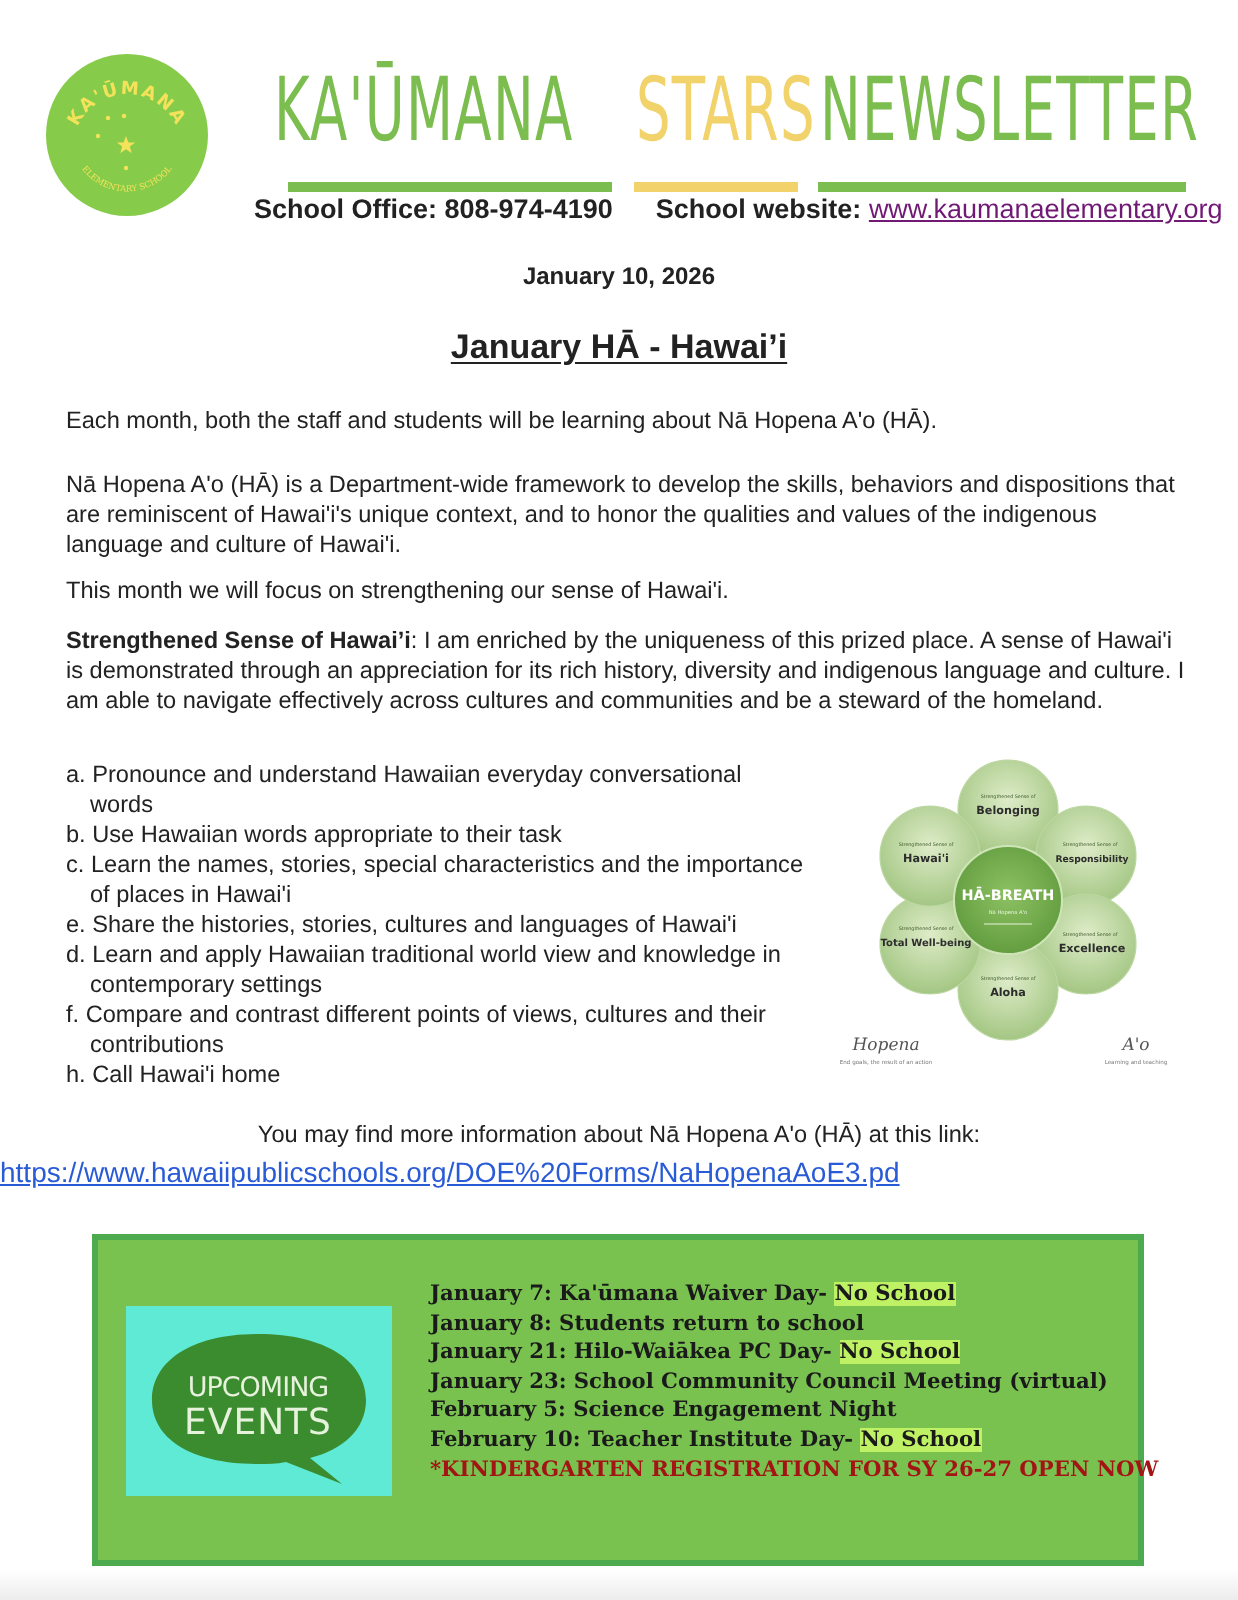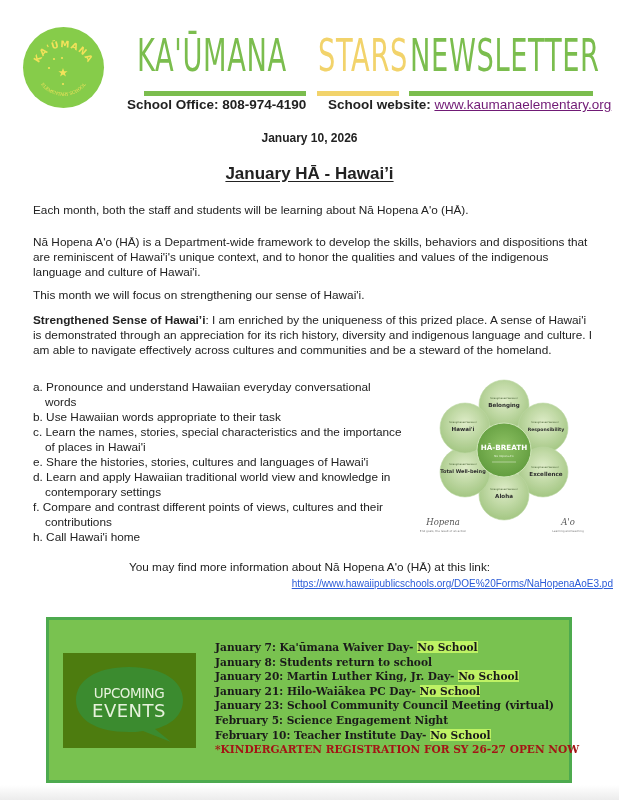--- a/index.html
+++ b/index.html
@@ -40,27 +40,27 @@
   .p4 b { font-weight: bold; }
 
   .goals { left: 33px; top: 380px; width: 370px; font-size: 11.8px; line-height: 15px; list-style: none; }
   .goals li { padding-left: 12px; text-indent: -12px; }
 
   
   .ha { left: 408px; top: 378px; width: 190px; height: 160px; }
   .ha svg { width: 190px; height: 160px; display: block; }
 
   .more { top: 560px; left: 0; width: 619px; text-align: center; font-size: 11.8px; }
-  .link { top: 578px; left: 0; width: 613px; text-align: right; font-size: 10px; }
+  .link { top: 578px; left: 0; width: 613px; text-align: left; font-size: 14px; }
   .link a { color: #2a5bd7; text-decoration: underline; }
 
   
   .events { left: 46px; top: 617px; width: 526px; height: 166px; background: #79c250;
             border: 3px solid #4daa4e; }
-  .ev-badge { position: absolute; left: 14px; top: 33px; width: 133px; height: 95px; background: #4d7c0f; }
+  .ev-badge { position: absolute; left: 14px; top: 33px; width: 133px; height: 95px; background: #5eead4; }
   .ev-badge svg { width: 133px; height: 95px; display: block; }
   .ev-list { position: absolute; left: 166px; top: 20px; list-style: none;
              font-family: "DejaVu Serif", serif; font-size: 10.6px; line-height: 14.6px;
              font-weight: bold; color: #1a1a1a; white-space: nowrap; }
   .ev-list .hl { background: #bef264; margin-top: 48px; }
   .ev-list .red { color: #a31515; }
 
   .fade { left: 0; top: 785px; width: 619px; height: 15px; background: linear-gradient(#ffffff, #ececec); }
 </style>
 </head>
@@ -179,21 +179,20 @@
   <div class="ev-badge">
     <svg viewBox="0 0 133 95">
       <path d="M66,14 C100,14 120,28 120,47 C120,62 108,72 92,76 L108,89 L80,78 C75,79 71,79 66,79 C32,79 13,66 13,47 C13,28 32,14 66,14 Z" fill="#3b8b2f"></path>
       <text x="66" y="45" font-family="DejaVu Sans, sans-serif" font-size="13.5" fill="#e6f2dc" text-anchor="middle" letter-spacing="-0.5">UPCOMING</text>
       <text x="66" y="64" font-family="DejaVu Sans, sans-serif" font-size="18" fill="#e6f2dc" text-anchor="middle" letter-spacing="0.5">EVENTS</text>
     </svg>
   </div>
   <ul class="ev-list">
     <li><span>January 7: Ka'ūmana Waiver Day- </span><span class="hl">No School</span></li>
     <li><span>January 8: Students return to school</span></li>
-    <li><span>January 20: Martin Luther King, Jr. Day- </span><span class="hl">No School</span></li>
     <li><span>January 21: Hilo-Waiākea PC Day- </span><span class="hl">No School</span></li>
     <li><span>January 23: School Community Council Meeting (virtual)</span></li>
     <li><span>February 5: Science Engagement Night</span></li>
     <li><span>February 10: Teacher Institute Day- </span><span class="hl">No School</span></li>
     <li class="red">*KINDERGARTEN REGISTRATION FOR SY 26-27 OPEN NOW</li>
   </ul>
 </div>
 
 <div class="abs fade"></div>
 

